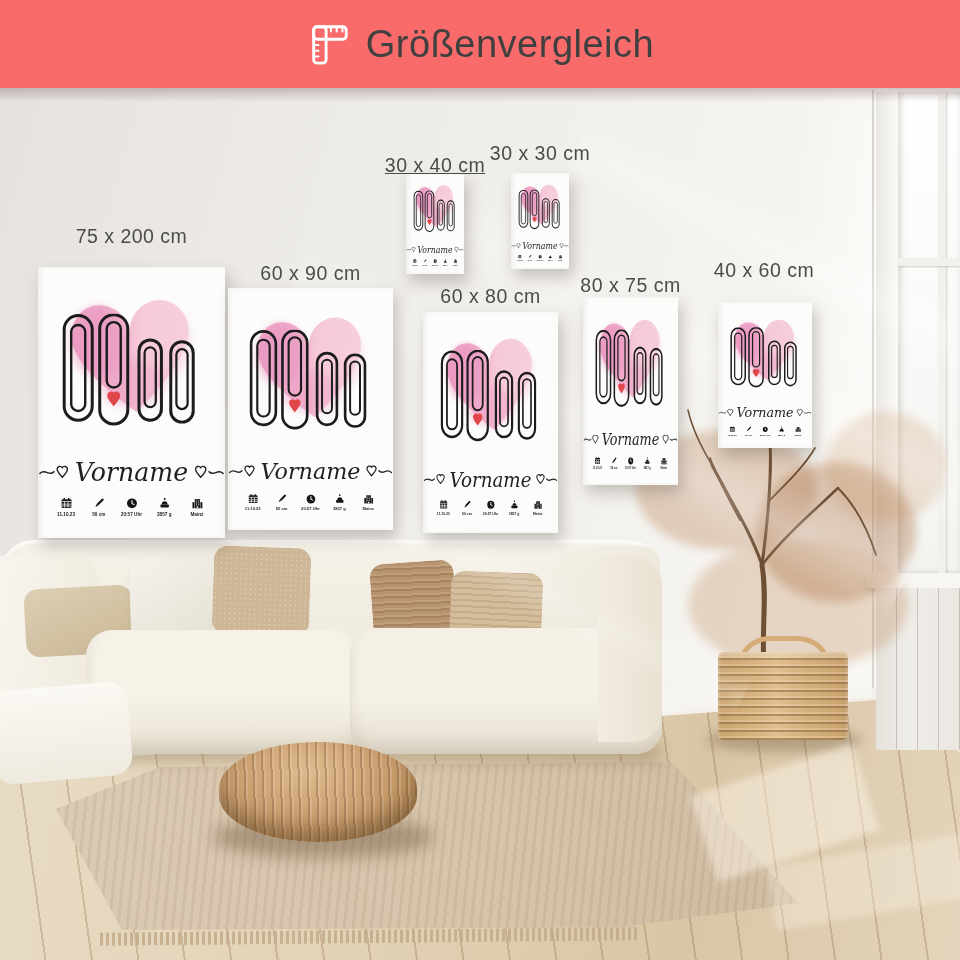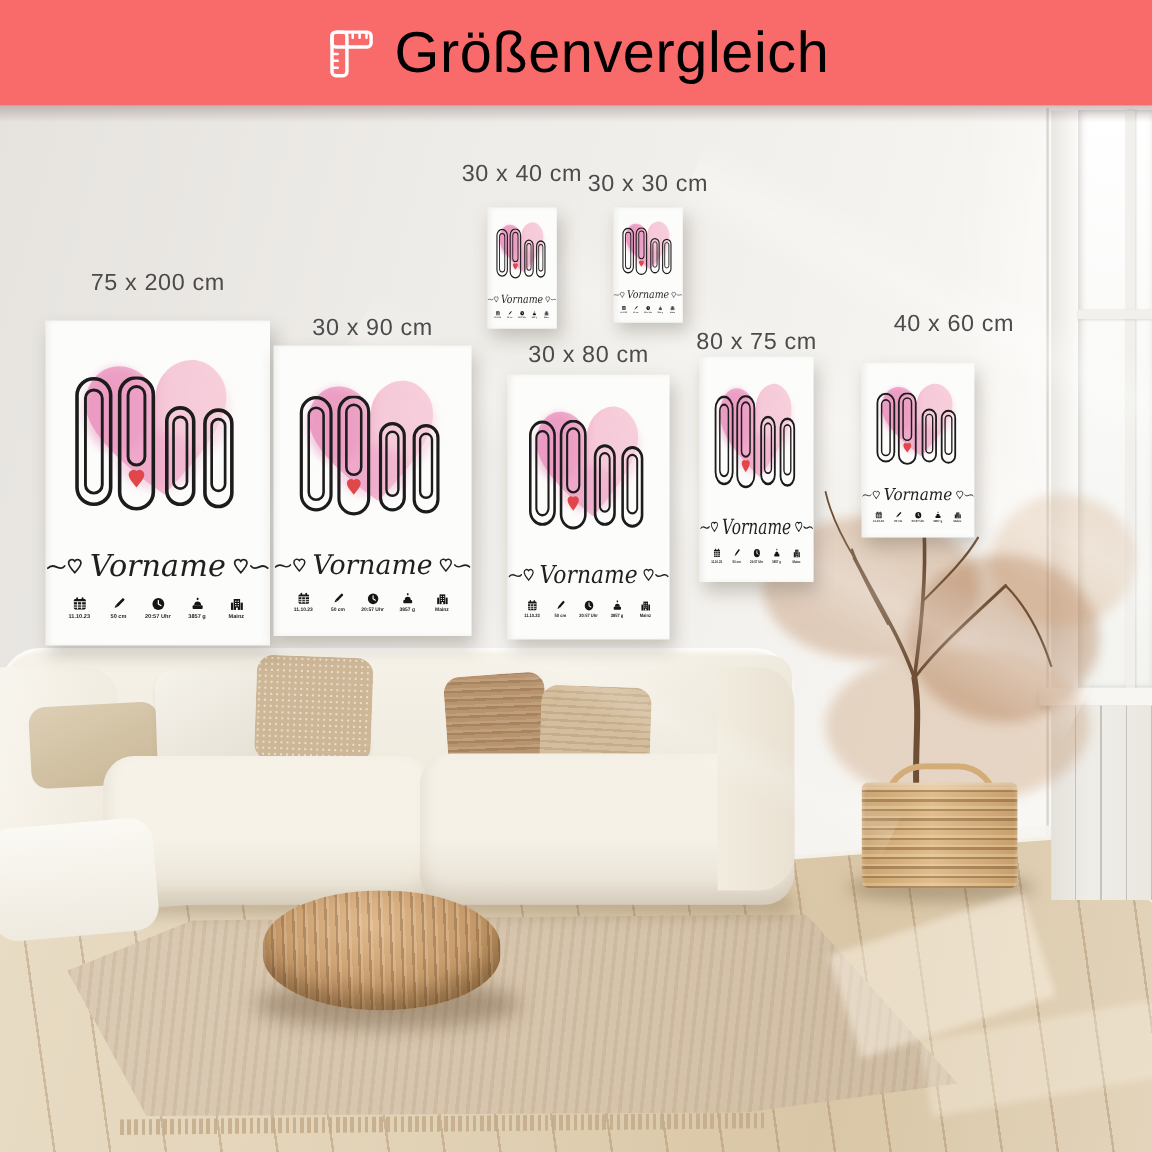--- a/index.html
+++ b/index.html
@@ -4,21 +4,21 @@
 <style>
   html,body{margin:0;padding:0;background:#ddd;}
   *{box-sizing:border-box;}
   .stage{position:relative;width:960px;height:960px;overflow:hidden;
          font-family:"Liberation Sans",sans-serif;background:#efede9;}
   .abs{position:absolute;}
 
   
   .banner{position:absolute;left:0;top:0;width:960px;height:88px;background:#f96b6b;
           display:flex;align-items:center;justify-content:center;gap:14px;z-index:60;}
-  .banner-title{color:#000000;font-size:48px;font-weight:500;letter-spacing:.5px;}
+  .banner-title{color:#404040;font-size:38px;font-weight:500;letter-spacing:.5px;}
   .banner-shadow{position:absolute;left:0;top:88px;width:960px;height:14px;z-index:59;
           background:linear-gradient(rgba(90,60,60,.28),rgba(90,60,60,0));}
 
   
   .wall{position:absolute;left:0;top:88px;width:960px;height:700px;
         background:linear-gradient(105deg,#e6e3df 0%,#eeecE8 35%,#f4f2ee 65%,#faf8f4 92%);}
   .wall-corner{position:absolute;left:872px;top:90px;width:2px;height:610px;background:rgba(190,185,176,.55);}
   .wall-glow{position:absolute;left:790px;top:88px;width:180px;height:640px;
         background:radial-gradient(ellipse at 80% 30%,rgba(255,255,255,.85),rgba(255,255,255,0) 70%);}
   .floor{position:absolute;left:0;top:0;width:960px;height:960px;
@@ -264,21 +264,21 @@
             <rect x="4.5" y="3" width="7" height="12"></rect>
             <path d="M6,5.5 h1.5 M8.8,5.5 h1.5 M6,8 h1.5 M8.8,8 h1.5 M6,10.5 h1.5 M8.8,10.5 h1.5" stroke="#fff" stroke-width="1.1" fill="none"></path>
             <rect x="7" y="12.5" width="2" height="2.5" fill="#fff"></rect>
           </svg>
           <span class="sval">Mainz</span>
         </div>
       </div>
     </div>
   </div>
 
-  <div class="poster-label" style="left: 210.5px; top: 262px;">30 x 90 cm</div>
+  <div class="poster-label" style="left: 210.5px; top: 262px;">60 x 90 cm</div>
   <div class="poster" style="left: 228px; top: 288px; width: 165px; height: 242px;">
     <div class="art" style="transform: scale(0.825, 0.834483);">
       <svg class="art-heart" viewBox="0 0 200 170">
         <defs>
           <linearGradient id="hg" x1="0" y1="0" x2="1" y2="0">
             <stop offset="0" stop-color="#ee9fc6"></stop>
                 <stop offset=".45" stop-color="#f0aecb"></stop>
             <stop offset=".6" stop-color="#f5c3d4"></stop>
                 <stop offset="1" stop-color="#f7cdd9"></stop>
           </linearGradient>
@@ -354,21 +354,21 @@
             <rect x="4.5" y="3" width="7" height="12"></rect>
             <path d="M6,5.5 h1.5 M8.8,5.5 h1.5 M6,8 h1.5 M8.8,8 h1.5 M6,10.5 h1.5 M8.8,10.5 h1.5" stroke="#fff" stroke-width="1.1" fill="none"></path>
             <rect x="7" y="12.5" width="2" height="2.5" fill="#fff"></rect>
           </svg>
           <span class="sval">Mainz</span>
         </div>
       </div>
     </div>
   </div>
 
-  <div class="poster-label" style="left: 335px; top: 134px;">30 x 40 cm</div>
+  <div class="poster-label" style="left: 335px; top: 154px; text-decoration: underline;">30 x 40 cm</div>
   <div class="poster" style="left: 406px; top: 173px; width: 58px; height: 101px;">
     <div class="art" style="transform: scale(0.29, 0.348276);">
       <svg class="art-heart" viewBox="0 0 200 170">
         <defs>
           <linearGradient id="hg" x1="0" y1="0" x2="1" y2="0">
             <stop offset="0" stop-color="#ee9fc6"></stop>
                 <stop offset=".45" stop-color="#f0aecb"></stop>
             <stop offset=".6" stop-color="#f5c3d4"></stop>
                 <stop offset="1" stop-color="#f7cdd9"></stop>
           </linearGradient>
@@ -534,21 +534,21 @@
             <rect x="4.5" y="3" width="7" height="12"></rect>
             <path d="M6,5.5 h1.5 M8.8,5.5 h1.5 M6,8 h1.5 M8.8,8 h1.5 M6,10.5 h1.5 M8.8,10.5 h1.5" stroke="#fff" stroke-width="1.1" fill="none"></path>
             <rect x="7" y="12.5" width="2" height="2.5" fill="#fff"></rect>
           </svg>
           <span class="sval">Mainz</span>
         </div>
       </div>
     </div>
   </div>
 
-  <div class="poster-label" style="left: 390.5px; top: 285px;">30 x 80 cm</div>
+  <div class="poster-label" style="left: 390.5px; top: 285px;">60 x 80 cm</div>
   <div class="poster" style="left: 423px; top: 312px; width: 135px; height: 221px;">
     <div class="art" style="transform: scale(0.675, 0.762069);">
       <svg class="art-heart" viewBox="0 0 200 170">
         <defs>
           <linearGradient id="hg" x1="0" y1="0" x2="1" y2="0">
             <stop offset="0" stop-color="#ee9fc6"></stop>
                 <stop offset=".45" stop-color="#f0aecb"></stop>
             <stop offset=".6" stop-color="#f5c3d4"></stop>
                 <stop offset="1" stop-color="#f7cdd9"></stop>
           </linearGradient>
@@ -714,21 +714,21 @@
             <rect x="4.5" y="3" width="7" height="12"></rect>
             <path d="M6,5.5 h1.5 M8.8,5.5 h1.5 M6,8 h1.5 M8.8,8 h1.5 M6,10.5 h1.5 M8.8,10.5 h1.5" stroke="#fff" stroke-width="1.1" fill="none"></path>
             <rect x="7" y="12.5" width="2" height="2.5" fill="#fff"></rect>
           </svg>
           <span class="sval">Mainz</span>
         </div>
       </div>
     </div>
   </div>
 
-  <div class="poster-label" style="left: 695px; top: 259px;">40 x 60 cm</div>
+  <div class="poster-label" style="left: 664px; top: 259px;">40 x 60 cm</div>
   <div class="poster" style="left: 718px; top: 302px; width: 94px; height: 146px;">
     <div class="art" style="transform: scale(0.47, 0.503448);">
       <svg class="art-heart" viewBox="0 0 200 170">
         <defs>
           <linearGradient id="hg" x1="0" y1="0" x2="1" y2="0">
             <stop offset="0" stop-color="#ee9fc6"></stop>
                 <stop offset=".45" stop-color="#f0aecb"></stop>
             <stop offset=".6" stop-color="#f5c3d4"></stop>
                 <stop offset="1" stop-color="#f7cdd9"></stop>
           </linearGradient>

